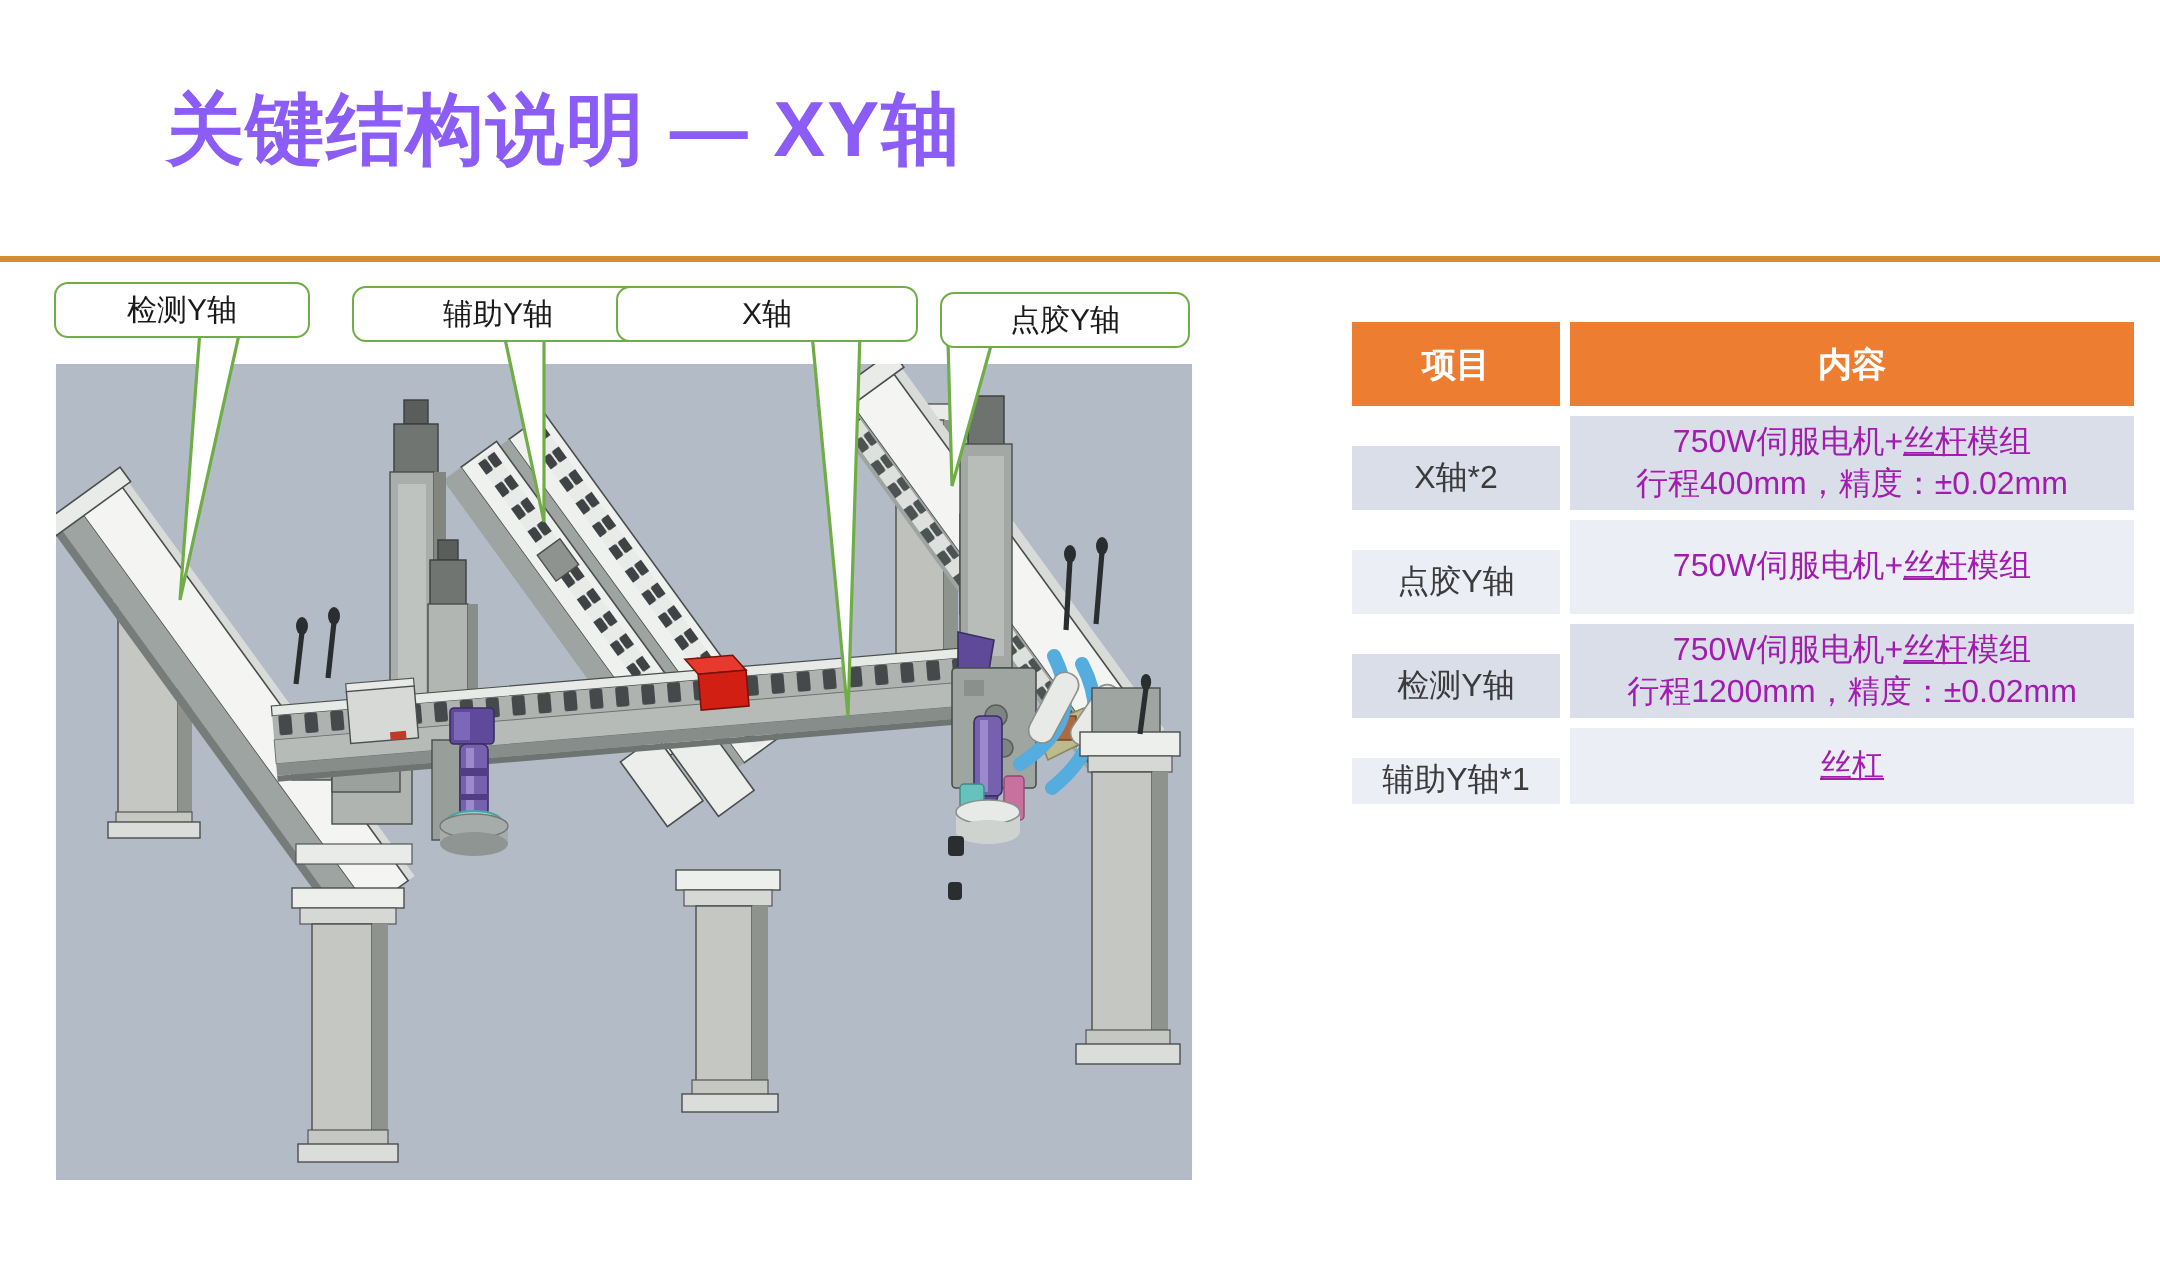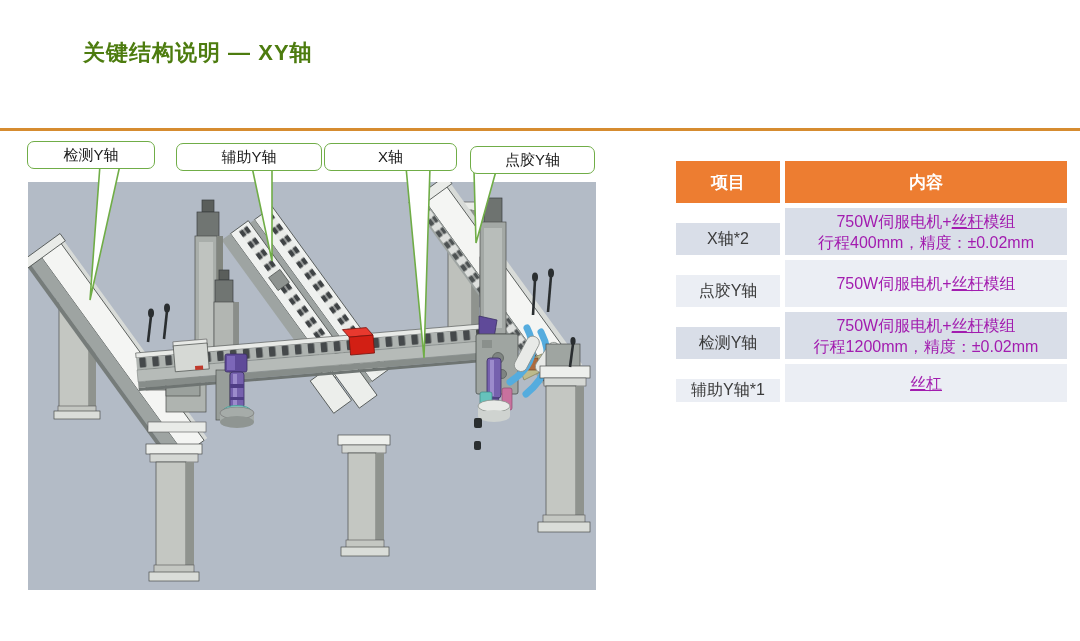--- a/index.html
+++ b/index.html
@@ -1,22 +1,22 @@
 <!DOCTYPE html>
 <html style="--accent-orange: #D68C30; --table-header: #ED7D31; --row-dark: #D9DEE8; --row-light: #EBEEF4; --callout-green: #70AD47; --fig-bg: #B3BBC6; --slider-red: #D21F14; --machine-purple: #7661AE; --ring-teal: #8FD9D3; --hose-blue: #55ACDE;"><head>
 <meta charset="utf-8">
 <style>
   html,body{margin:0;padding:0;}
   body{
     width:1080px;height:641px;position:relative;background:#ffffff;
     font-family:"Liberation Sans","DejaVu Sans",sans-serif;overflow:hidden;
   }
   .title{
-    position:absolute;left:83px;top:38px;font-size:22px;font-weight:700;
-    color:#4d7c0f;letter-spacing:1px;white-space:nowrap;text-align:right;
+    position:absolute;left:83px;top:38px;font-size:39px;font-weight:700;
+    color:#8b5cf6;letter-spacing:1px;white-space:nowrap;text-align:right;
   }
   .rule{
     position:absolute;left:0;top:128px;width:1080px;height:3px;
     background:var(--accent-orange,#D68C30);
   }
   .figure{
     position:absolute;left:28px;top:182px;width:568px;height:408px;
     background:var(--fig-bg,#B3BBC6);
   }
   .tails{position:absolute;left:0;top:130px;width:640px;height:470px;z-index:5;}
@@ -252,21 +252,21 @@
   <polygon points="406,37 430,37 424,228" fill="#ffffff" stroke="#70AD47" stroke-width="1.6"></polygon>
   <polygon points="474,41 496,41 476,113" fill="#ffffff" stroke="#70AD47" stroke-width="1.6"></polygon>
 </svg>
 
 <div class="callout" style="left:27px;top:141px;width:128px;">
   <span>检测Y轴</span>
 </div>
 <div class="callout" style="left:176px;top:143px;width:146px;">
   <span>辅助Y轴</span>
 </div>
-<div class="callout" style="left:324px;top:143px;width:133px;">
+<div class="callout" style="left:308px;top:143px;width:151px;">
   <span>X轴</span>
 </div>
 <div class="callout" style="left:470px;top:146px;width:125px;">
   <span>点胶Y轴</span>
 </div>
 
 <div class="spec-table">
   <div class="cell th">项目</div>
   <div class="cell th">内容</div>
 

